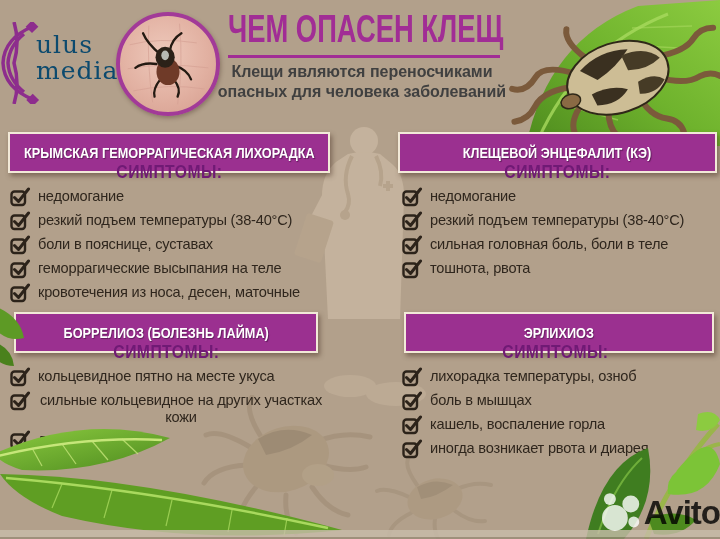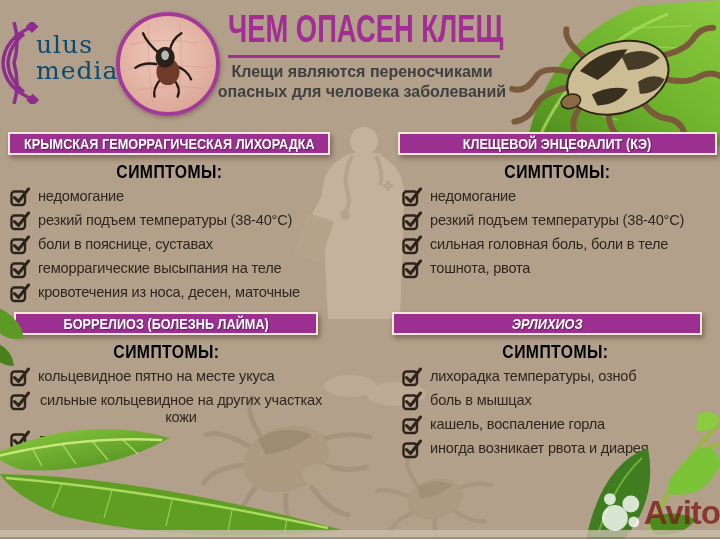--- a/index.html
+++ b/index.html
@@ -22,25 +22,25 @@
   #main-title-wrap { left:228px; top:8px; width:276px; }
   #main-title { display:inline-block; white-space:nowrap; transform:scaleX(.72);
     transform-origin:left center; font-size:38px; font-weight:bold; color:#a12d95;
     font-family:"Liberation Sans", sans-serif; letter-spacing:0px; }
   #title-underline { left:228px; top:55px; width:272px; height:3px; background:#a12d95; }
   #subtitle { left:212px; top:62px; width:300px; text-align:center; color:#404040;
     font-size:16px; font-weight:bold; line-height:20px; }
 
   
   .panel-header { background:#9b3090; border:2px solid #f2e9d8; color:#ffffff;
-    display:flex; align-items:center; justify-content:center; height:23px;
+    display:flex; align-items:center; justify-content:center; height:41px;
     box-shadow:2px 3px 5px rgba(60,35,25,.45); }
   .panel-header span { display:inline-block; white-space:nowrap; transform:scaleX(.82);
     font-weight:bold; font-size:15.5px; text-shadow:1px 1px 1px rgba(40,10,40,.5); }
-  .symptoms-label { text-align:center; color:#000000; font-weight:bold; }
+  .symptoms-label { text-align:center; color:#701a75; font-weight:bold; }
   .symptoms-label span { display:inline-block; transform:scaleX(.85); font-size:18.5px;
     letter-spacing:.5px; }
   ul.symptom-list { list-style:none; }
   ul.symptom-list li { display:flex; align-items:flex-start; margin-bottom:5px; }
   ul.symptom-list .chk { flex:0 0 22px; width:22px; height:20px; margin-right:6px;
     margin-top:-1px; }
   ul.symptom-list .txt { color:#2f261d; font-size:14.6px; font-weight:normal;
     line-height:17px; letter-spacing:-0.2px; }
 
   #panel1-header { left:8px;  top:132px; width:322px; }
@@ -48,39 +48,39 @@
   #panel1-list { left:10px; top:188px; width:322px; }
 
   #panel2-header { left:398px; top:132px; width:319px; }
   #panel2-symptoms { left:398px; top:161px; width:319px; }
   #panel2-list { left:402px; top:188px; width:318px; }
 
   #panel3-header { left:14px;  top:312px; width:304px; }
   #panel3-symptoms { left:14px; top:341px; width:304px; }
   #panel3-list { left:10px; top:368px; width:314px;text-align:center; }
 
-  #panel4-header { left:392px; top:312px; width:310px;font-style:italic; }
+  #panel4-header { left:404px; top:312px; width:310px; }
   #panel4-symptoms { left:400px; top:341px; width:310px; }
   #panel4-list { left:402px; top:368px; width:316px; }
 
   
   .deco { pointer-events:none; }
   #doctor { left:288px; top:124px; width:150px; height:195px; opacity:.9; }
   #faint-tick-big { left:200px; top:395px; width:175px; height:145px; opacity:.55; }
   #faint-tick-small { left:375px; top:455px; width:120px; height:90px; opacity:.45; }
   #faint-blobs { left:320px; top:372px; width:110px; height:40px; opacity:.6; }
   #leaf-edge-left { left:-6px; top:298px; width:40px; height:70px; }
   #leaves-bottom-left { left:-8px; top:412px; width:390px; height:130px; }
   #leaves-bottom-right { left:528px; top:408px; width:192px; height:131px; }
   #top-right-photo { left:468px; top:0; width:252px; height:146px; }
   #bottom-strip { left:0; top:530px; width:720px; height:9px;
     background:#c9bdab; opacity:.8; border-bottom:2px solid #9a8d78; }
   #avito { left:598px; top:492px; width:122px; height:42px; display:flex;
     align-items:center; opacity:.8; }
-  #avito-text { color:#7f1d1d; font-size:33px; font-weight:bold; letter-spacing:-1px;
+  #avito-text { color:#000000; font-size:33px; font-weight:bold; letter-spacing:-1px;
     margin-left:2px; }
 </style>
 </head>
 <body>
 
 <div id="canvas">
 
   <svg id="top-right-photo" class="abs deco" viewBox="0 0 252 146">
     <defs>
       <linearGradient id="leafg" x1="0" y1="1" x2="1" y2="0">

